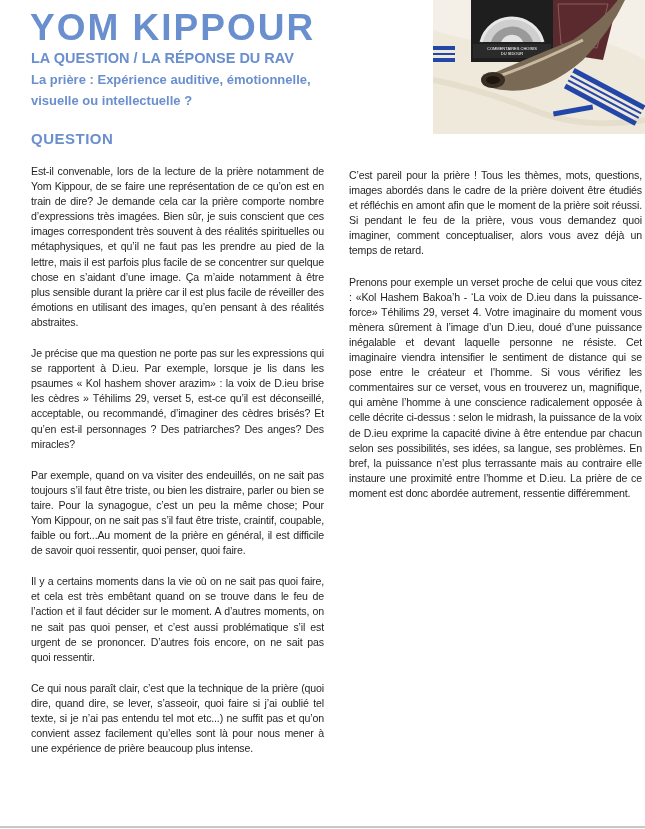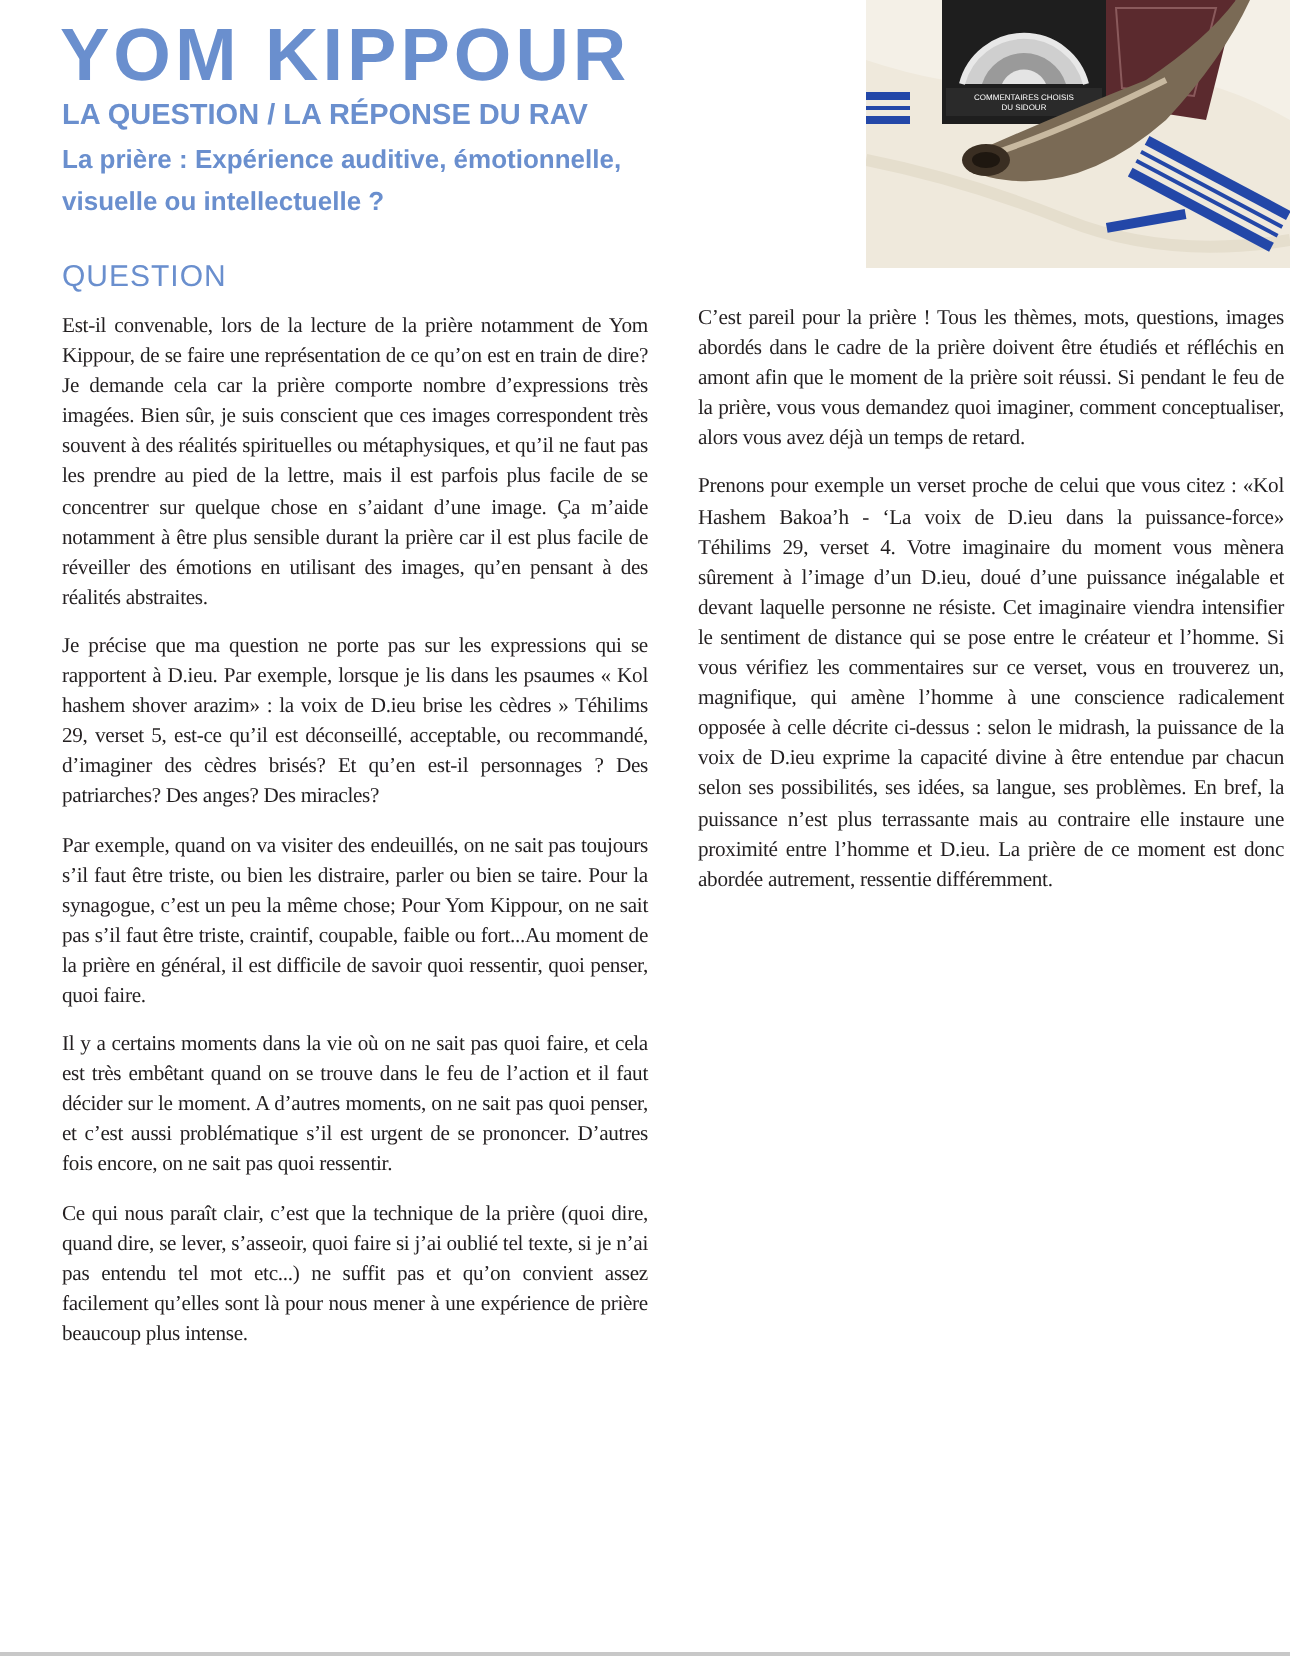--- a/index.html
+++ b/index.html
@@ -4,22 +4,22 @@
   <style>
     html, body { margin: 0; padding: 0; background: #ffffff; }
     body { width: 645px; height: 829px; position: relative; overflow: hidden; font-family: "Liberation Sans", sans-serif; color: #231f20; }
     .title { position: absolute; left: 30px; top: 8px; font-size: 37px; font-weight: bold; letter-spacing: 2px; color: #6a8fce; line-height: 40px; white-space: nowrap; }
     .subtitle { position: absolute; left: 31px; top: 49px; font-size: 14.5px; font-weight: bold; color: #6a8fce; line-height: 18px; white-space: nowrap; }
     .lead { position: absolute; left: 31px; top: 54px; width: 320px; font-size: 13px; font-weight: bold; color: #6a8fce; line-height: 21px; margin-top: 15px; }
     .photo { position: absolute; left: 433px; top: 0; width: 212px; height: 134px; overflow: hidden; background: #f3efe6; }
     .col { position: absolute; font-size: 10.6px; line-height: 15.1px; text-align: justify; letter-spacing: -0.15px; }
     .col-left { left: 31px; top: 130px; width: 293px; }
     .col-right { left: 349px; top: 152px; width: 293px; }
-    .section-h { font-size: 15px; font-weight: normal; color: #6a8fce; letter-spacing: 0.5px; margin: 0 0 8px 0; line-height: 18px; }
-    .col p { margin: 0 0 9px 0; hyphens: auto; font-family: Liberation Serif, serif; }
+    .section-h { font-size: 15px; font-weight: bold; color: #6a8fce; letter-spacing: 0.5px; margin: 0 0 8px 0; line-height: 18px; }
+    .col p { margin: 16px 0 9px 0; hyphens: auto; }
     .gap-h { margin-top: 18px; }
     .bottom-rule { position: absolute; left: 0; right: 0; top: 826px; height: 2px; background: #c8c8c8; }
   </style>
 </head>
 <body>
 
 <div class="title">YOM KIPPOUR</div>
 <div class="subtitle">LA QUESTION / LA RÉPONSE DU RAV</div>
 <div class="lead">La prière : Expérience auditive, émotionnelle, visuelle ou intellectuelle ?</div>
 

